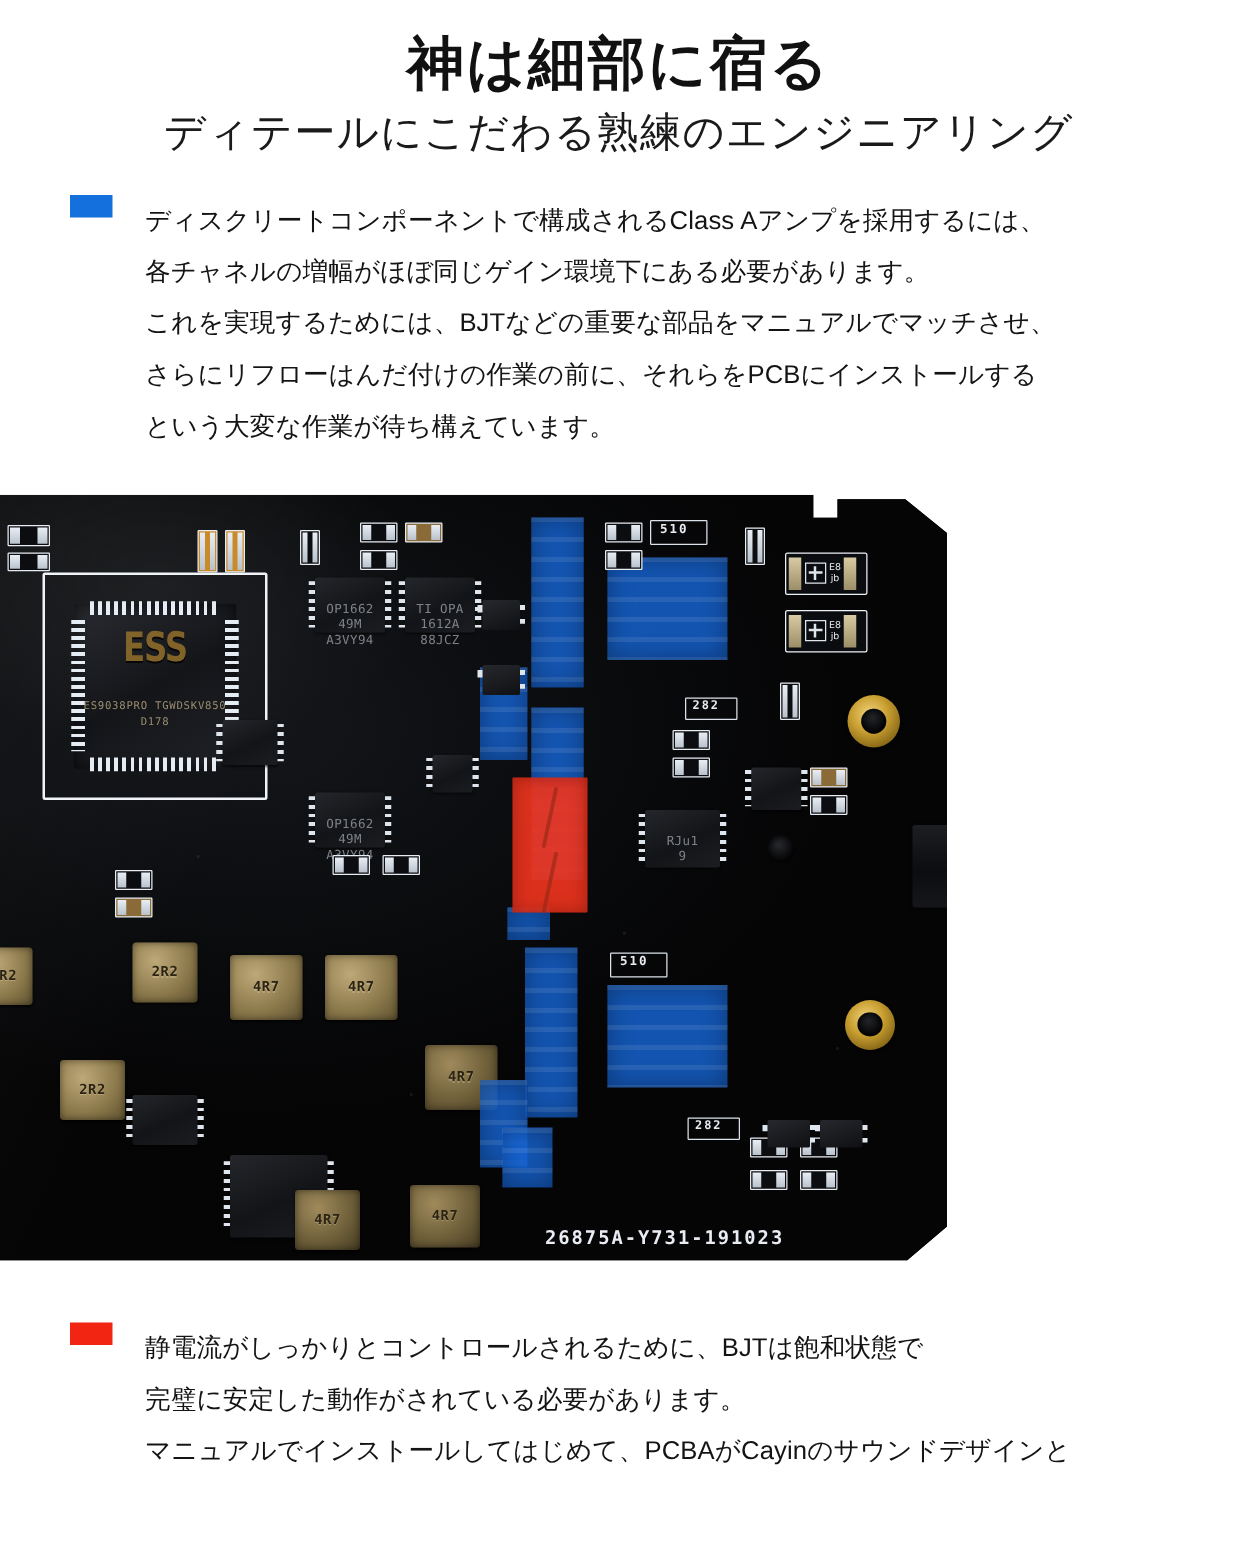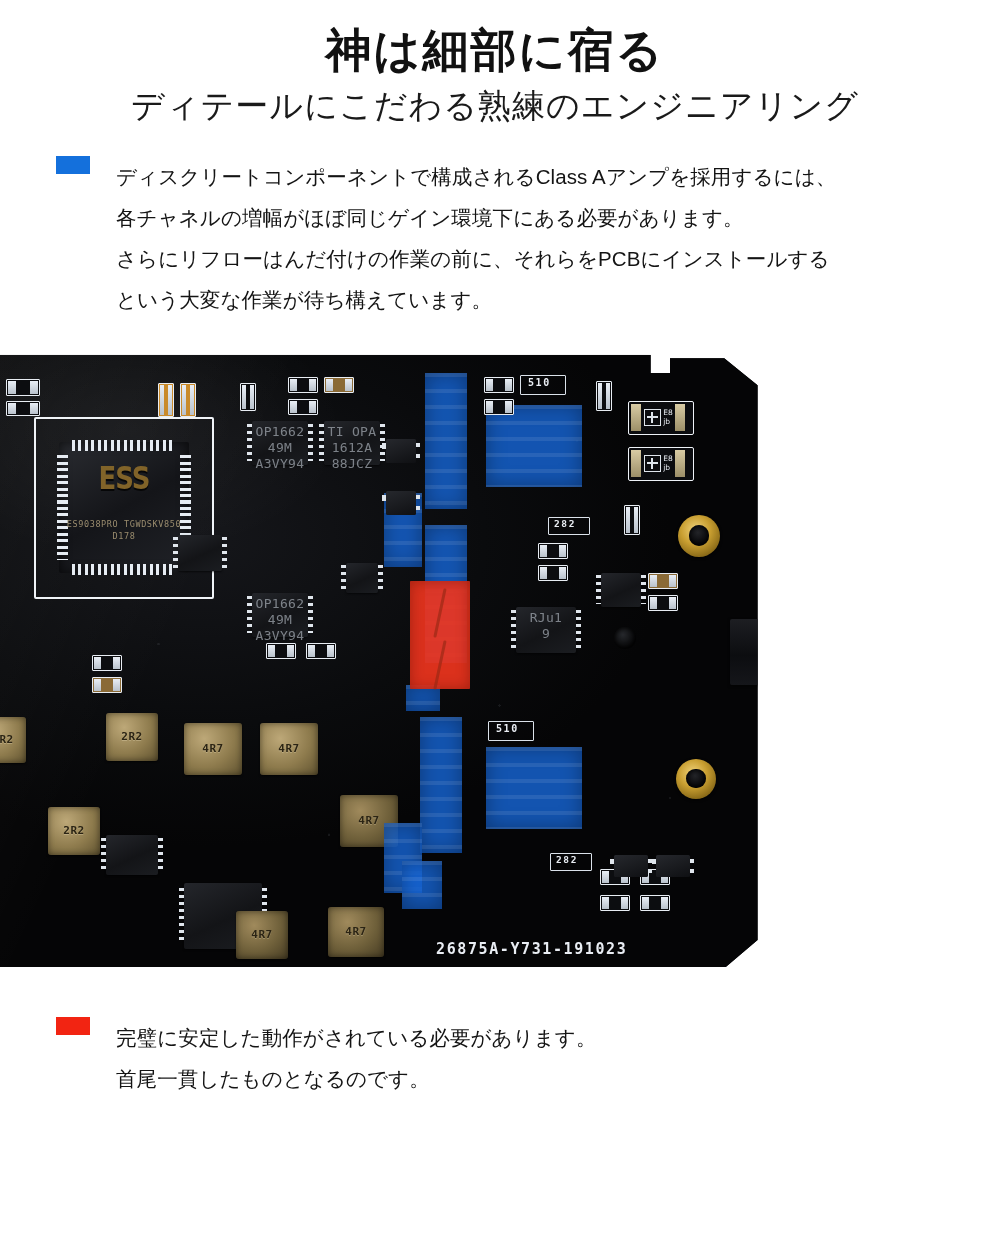--- a/index.html
+++ b/index.html
@@ -143,24 +143,24 @@
   .smd::after  { right: 1px; }
   .smd.tan { background: #8a6a36; }
   .smd.orange { background: #c98a2a; }
 
   
   .ic {
     background: linear-gradient(155deg, #24262b 0%, #131417 55%, #1b1d21 100%);
     border-radius: 2px;
     color: #9aa0a8;
     font-family: "DejaVu Sans Mono", monospace;
-    font-size: 13px;
+    font-size: 10px;
     line-height: 1.25;
     text-align: center;
-    padding-top: 3px;
+    padding-top: 20px;
     letter-spacing: 0.3px;
     box-shadow: 0 1px 2px rgba(0,0,0,0.6);
   }
   .ic .lbl { display: block; opacity: 0.78; }
   
   .leads-lr::before, .leads-lr::after {
     content: "";
     position: absolute;
     top: 8%; bottom: 8%;
     width: 5px;
@@ -242,20 +242,21 @@
   .tant {
     background: #0b0c0f;
     border: 1.5px solid #eef2f7;
     border-radius: 2px;
     display: flex;
     align-items: center;
     color: #eaeef4;
     font-family: "DejaVu Sans", sans-serif;
     font-size: 7px;
     line-height: 1;
+    text-align: center;
   }
   .tant .bar {
     width: 16%; height: 82%;
     background: linear-gradient(180deg,#d8cba4,#9c8f68);
     margin: 0 2px;
     flex: 0 0 auto;
   }
   .tant .plus {
     border: 1.4px solid #dfe5ec; width: 15px; height: 15px;
     position: relative; flex: 0 0 auto; margin-left: 1px;
@@ -363,20 +364,21 @@
 <div class="header">
   <h1 class="title-main">神は細部に宿る</h1>
   <h2 class="title-sub">ディテールにこだわる熟練のエンジニアリング</h2>
 </div>
 
 <div class="bullet-block" id="block-blue">
   <div class="bullet-marker blue"></div>
   <div class="bullet-text">
     <p>ディスクリートコンポーネントで構成されるClass Aアンプを採用するには、</p>
     <p>各チャネルの増幅がほぼ同じゲイン環境下にある必要があります。</p>
+    <p>これを実現するためには、BJTなどの重要な部品をマニュアルでマッチさせ、</p>
     <p>さらにリフローはんだ付けの作業の前に、それらをPCBにインストールする</p>
     <p>という大変な作業が待ち構えています。</p>
   </div>
 </div>
 
 <div class="pcb-stage">
   <div class="pcb-board">
     <div class="pcb-sheen"></div>
     <div class="pcb-fleck"></div>
 
@@ -539,16 +541,17 @@
     <div class="cmp silk" style="left:568px; top:499px; font-size:9.5px;">282</div>
 
     <div class="cmp silk" style="left:448px; top:585px; font-size:15px;">26875A-Y731-191023</div>
 
   </div>
 </div>
 
 <div class="bullet-block" id="block-red">
   <div class="bullet-marker red"></div>
   <div class="bullet-text">
+    <p>静電流がしっかりとコントロールされるために、BJTは飽和状態で</p>
     <p>完璧に安定した動作がされている必要があります。</p>
-    <p>首尾一貫したものとなるのです。</p>
+    <p>マニュアルでインストールしてはじめて、PCBAがCayinのサウンドデザインと</p>
   </div>
 </div>
 
 </body></html>

